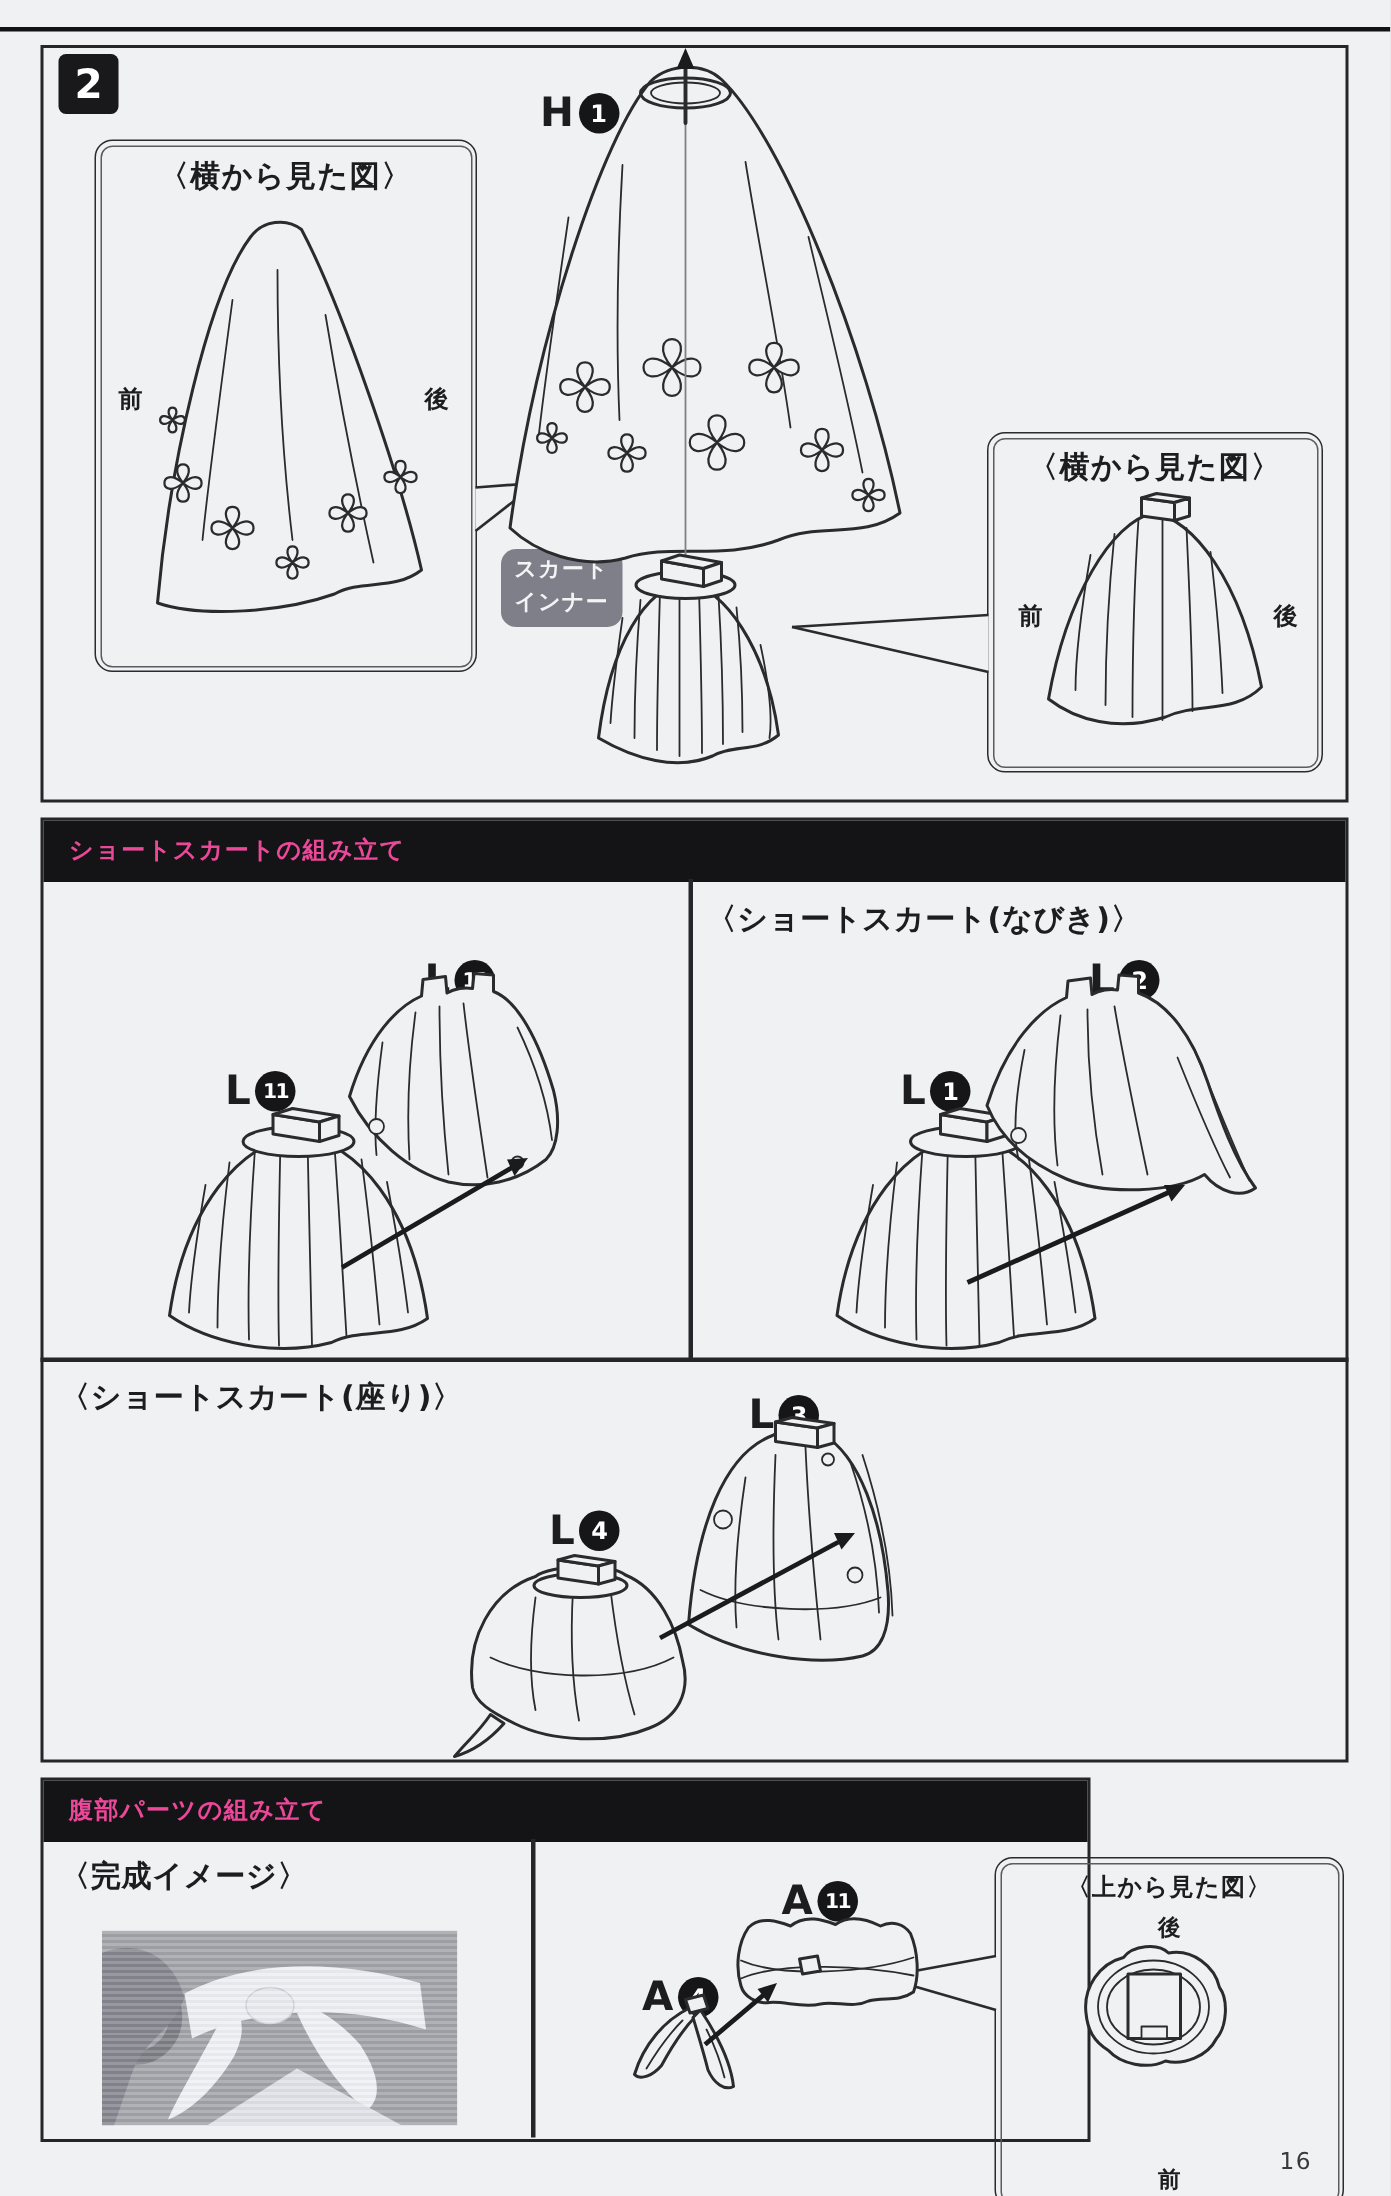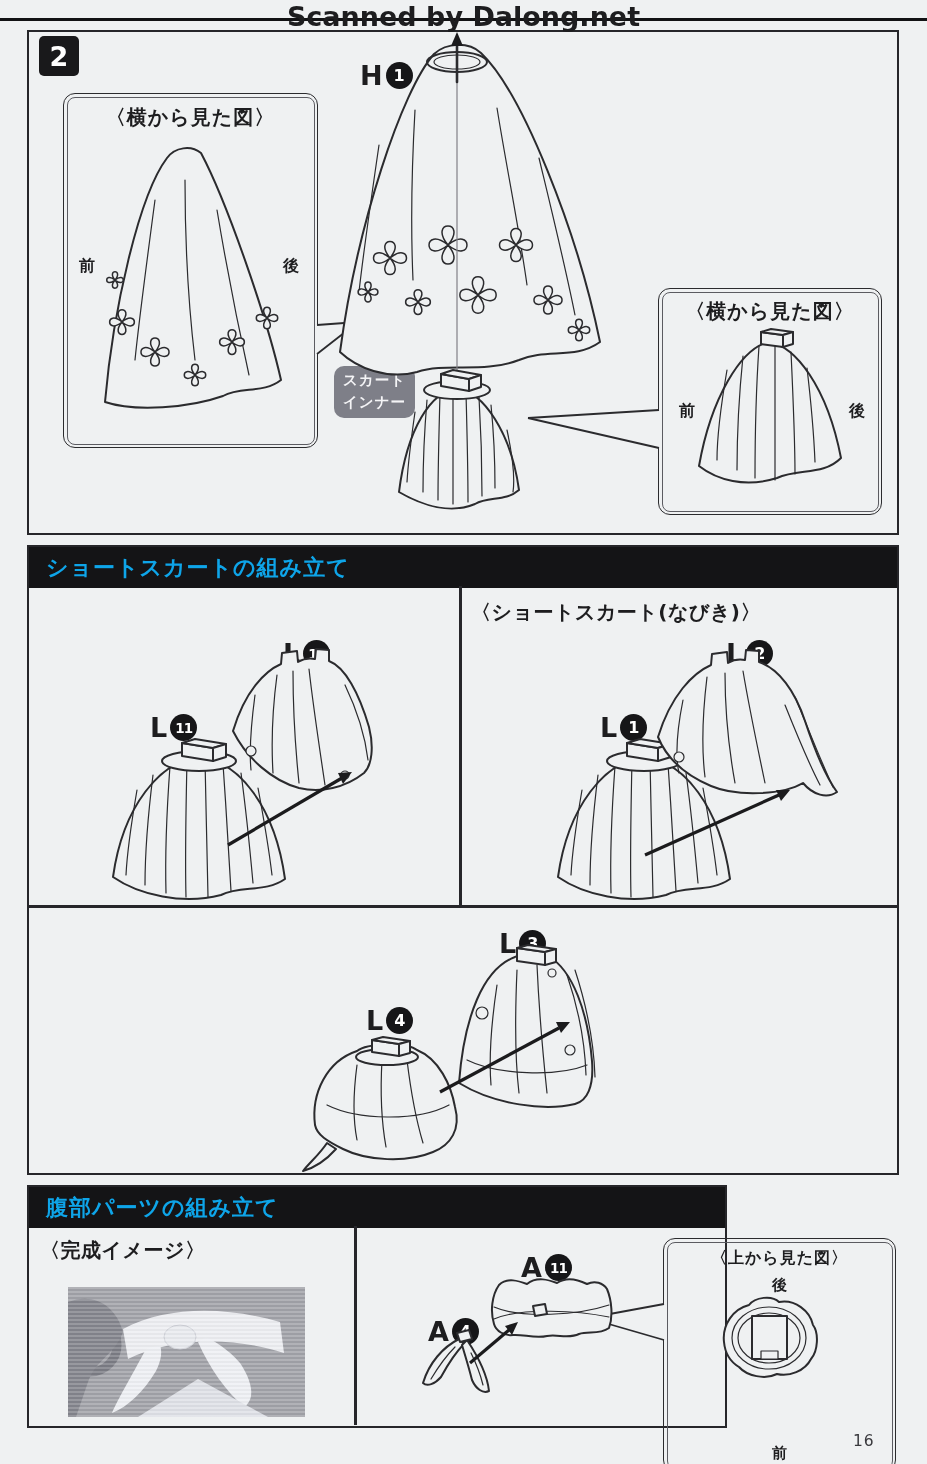--- a/index.html
+++ b/index.html
@@ -10,21 +10,21 @@
   }
 
   
   .watermark { position:absolute; top:1px; left:0; width:100%; height:34px; text-align:center; }
   .watermark .wm-text { position:relative; z-index:2; font-weight:bold; font-size:27px; letter-spacing:0; }
   .watermark .wm-line { position:absolute; z-index:1; left:0; right:0; top:17px; height:2.6px; background:#121214; }
 
   
   .secbox { position:absolute; border:2.6px solid #26262a; box-sizing:border-box; }
   .sec-header { position:absolute; left:0; right:0; top:0; height:41px; background:#141416;
-    color:#0ea5e9; font-weight:bold; font-size:22px; letter-spacing:1px;
+    color:#ec4899; font-weight:bold; font-size:16px; letter-spacing:1px;
     display:flex; align-items:center; padding-left:17px; box-sizing:border-box; }
 
   
   .rbox { position:absolute; border:1.6px solid #2b2b2e; border-radius:12px; box-sizing:border-box; background:transparent; }
   .rbox::before { content:''; position:absolute; inset:2.5px; border:1.1px solid #5b5b61; border-radius:8px; pointer-events:none; }
   .view-title { position:absolute; left:0; width:100%; text-align:center; font-weight:bold; font-size:20px; letter-spacing:1px; }
   .dir-label { position:absolute; font-weight:bold; font-size:16px; }
 
   .panel-title { position:absolute; font-weight:bold; font-size:20px; letter-spacing:0.5px; }
 
@@ -60,21 +60,20 @@
 
   .page-num { position:absolute; left:853px; top:1432px; font-size:15.5px; color:#3a3a3e; letter-spacing:1px; }
 </style>
 </head>
 <body>
 
 <div class="page">
 
   <div class="watermark">
     <div class="wm-line"></div>
-    <span class="wm-text">Scanned by Dalong.net</span>
   </div>
 
   <div class="secbox" style="left:27px; top:30px; width:872px; height:505px;"></div>
   <div class="step-badge">2</div>
 
   <div class="rbox" style="left:63px; top:93px; width:255px; height:355px;">
     <span class="view-title" style="top:10px;">〈横から見た図〉</span>
     <span class="dir-label" style="left:15px; top:162px;">前</span>
     <span class="dir-label" style="right:18px; top:162px;">後</span>
   </div>
@@ -178,20 +177,21 @@
     </g>
   </svg>
 
   <div class="secbox" style="left:27px; top:545px; width:872px; height:630px;">
     <div class="sec-header">ショートスカートの組み立て</div>
   </div>
   <div class="vdiv" style="left:459px; top:586px; width:2.6px; height:321px;"></div>
   <div class="hdiv" style="left:27px; top:905px; width:872px; height:2.6px;"></div>
 
   <span class="panel-title" style="left:471px; top:599px;">〈ショートスカート(なびき)〉</span>
+  <span class="panel-title" style="left:40px; top:918px;">〈ショートスカート(座り)〉</span>
 
   <div class="part-label" style="left:150px; top:712px;">
     <span>L</span>
     <span class="part-num two">11</span>
   </div>
   <div class="part-label" style="left:283px; top:638px;">
     <span>L</span>
     <span class="part-num two">12</span>
   </div>
   <div class="part-label" style="left:600px; top:712px;">

